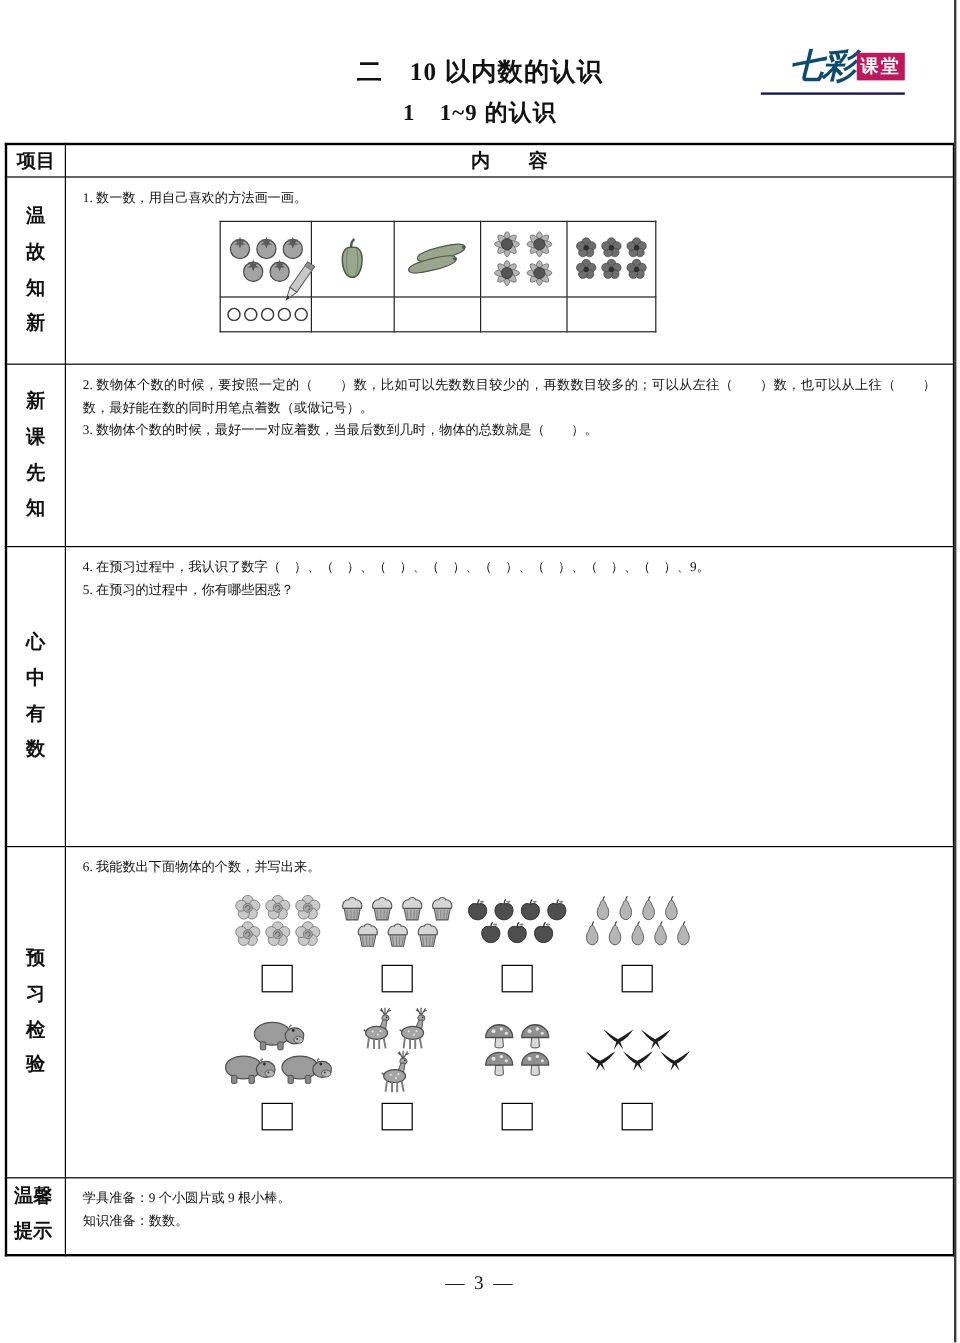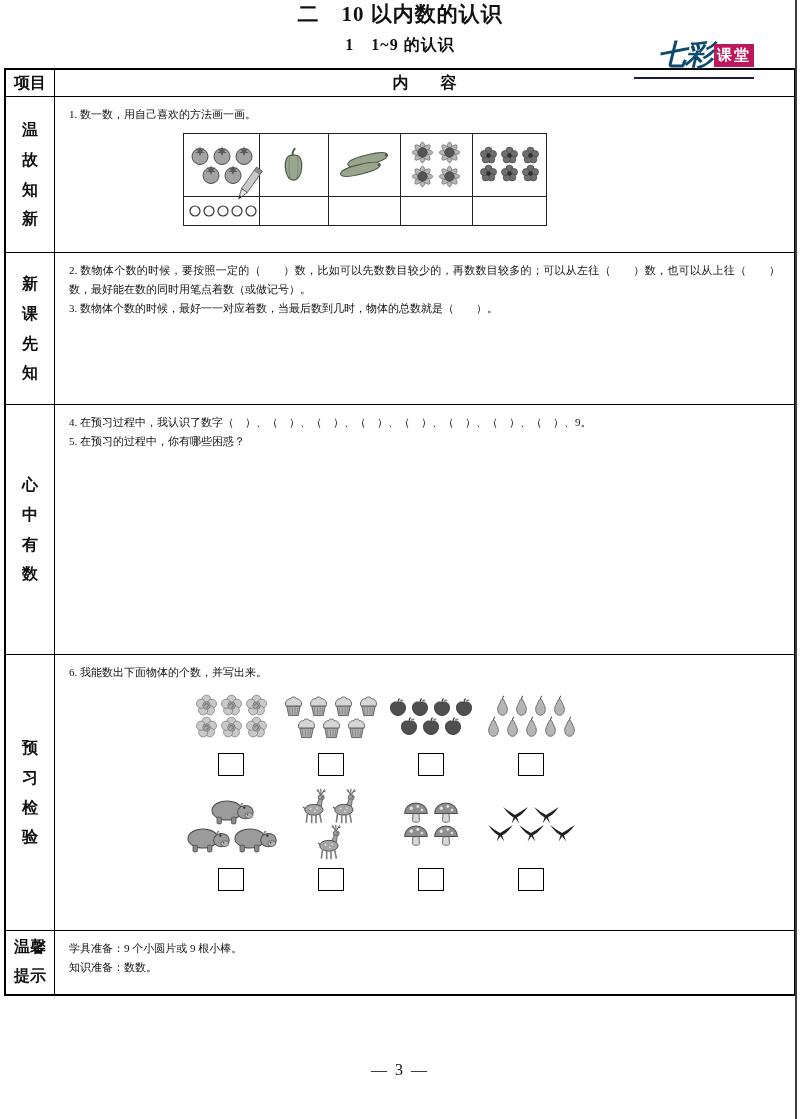--- a/index.html
+++ b/index.html
@@ -1,30 +1,30 @@
 <!DOCTYPE html>
 <html lang="zh"><head>
 <meta charset="utf-8">
 <style>
   html,body{margin:0;padding:0;background:#fff;}
   body{width:800px;font-family:"Liberation Serif","DejaVu Serif",serif;color:#111;}
   .page{position:relative;width:800px;height:1119px;overflow:hidden;background:#fff;}
   .edge-line{position:absolute;top:0;right:3px;width:2px;height:100%;background:#3c3c3c;}
-  .title{margin:0;text-align:center;font-size:21px;font-weight:bold;letter-spacing:1px;}
-  .subtitle{margin:7px 0 0;text-align:center;font-size:16px;font-weight:bold;letter-spacing:1px;}
+  .title{margin:0;padding-top:46px;text-align:center;font-size:21px;font-weight:bold;letter-spacing:1px;}
+  .subtitle{margin:7px 0 0;text-align:center;font-size:19px;font-weight:bold;letter-spacing:1px;}
   .logo{position:absolute;top:36px;right:46px;width:120px;}
   .logo-row{display:flex;align-items:center;justify-content:flex-end;}
   .logo-script{font-size:28px;font-weight:bold;font-style:italic;color:#0c4a6e;letter-spacing:-1px;}
   .logo-badge{background:#be185d;color:#fff;font-size:15px;font-weight:bold;padding:2px 3px;margin-left:2px;letter-spacing:2px;}
   .logo-line{margin-top:3px;height:2px;background:#1b1b52;}
   table.main{width:792px;margin:12px auto 0;border-collapse:collapse;table-layout:fixed;border:2px solid #000;}
   table.main>tbody>tr>td{border:1px solid #000;}
   td.label-cell{width:48px;text-align:center;vertical-align:middle;padding:2px 0;}
   tr.head td{height:26px;text-align:center;vertical-align:middle;font-weight:bold;font-size:16px;padding:0;}
-  .v-label{width:1.05em;margin:0 auto;font-size:16px;font-weight:bold;line-height:1.85;word-break:break-all;text-align:center;}
+  .v-label{width:1.05em;margin:0 auto;font-size:16px;font-weight:bold;line-height:1.85;word-break:break-all;text-align:left;}
   .v-label.two{width:2.3em;line-height:1.8;}
   td.content-cell{padding:8px 14px 6px;font-size:11px;line-height:1.72;vertical-align:top;}
   td.content-cell p{margin:0;text-align:justify;}
   tr.r1{height:156px;} tr.r2{height:152px;} tr.r3{height:250px;} tr.r4{height:276px;} tr.r5{height:64px;}
   .count-grid-wrap{position:relative;margin:9px 0 0 114px;width:364px;}
   table.count-grid{border-collapse:collapse;}
   table.count-grid td{border:1px solid #222;width:72px;height:60px;text-align:center;vertical-align:middle;padding:1px;}
   table.count-grid tr.ans td{height:26px;}
   .imgs{display:flex;flex-direction:column;align-items:center;justify-content:center;}
   .icon-row{display:flex;align-items:center;justify-content:center;}

